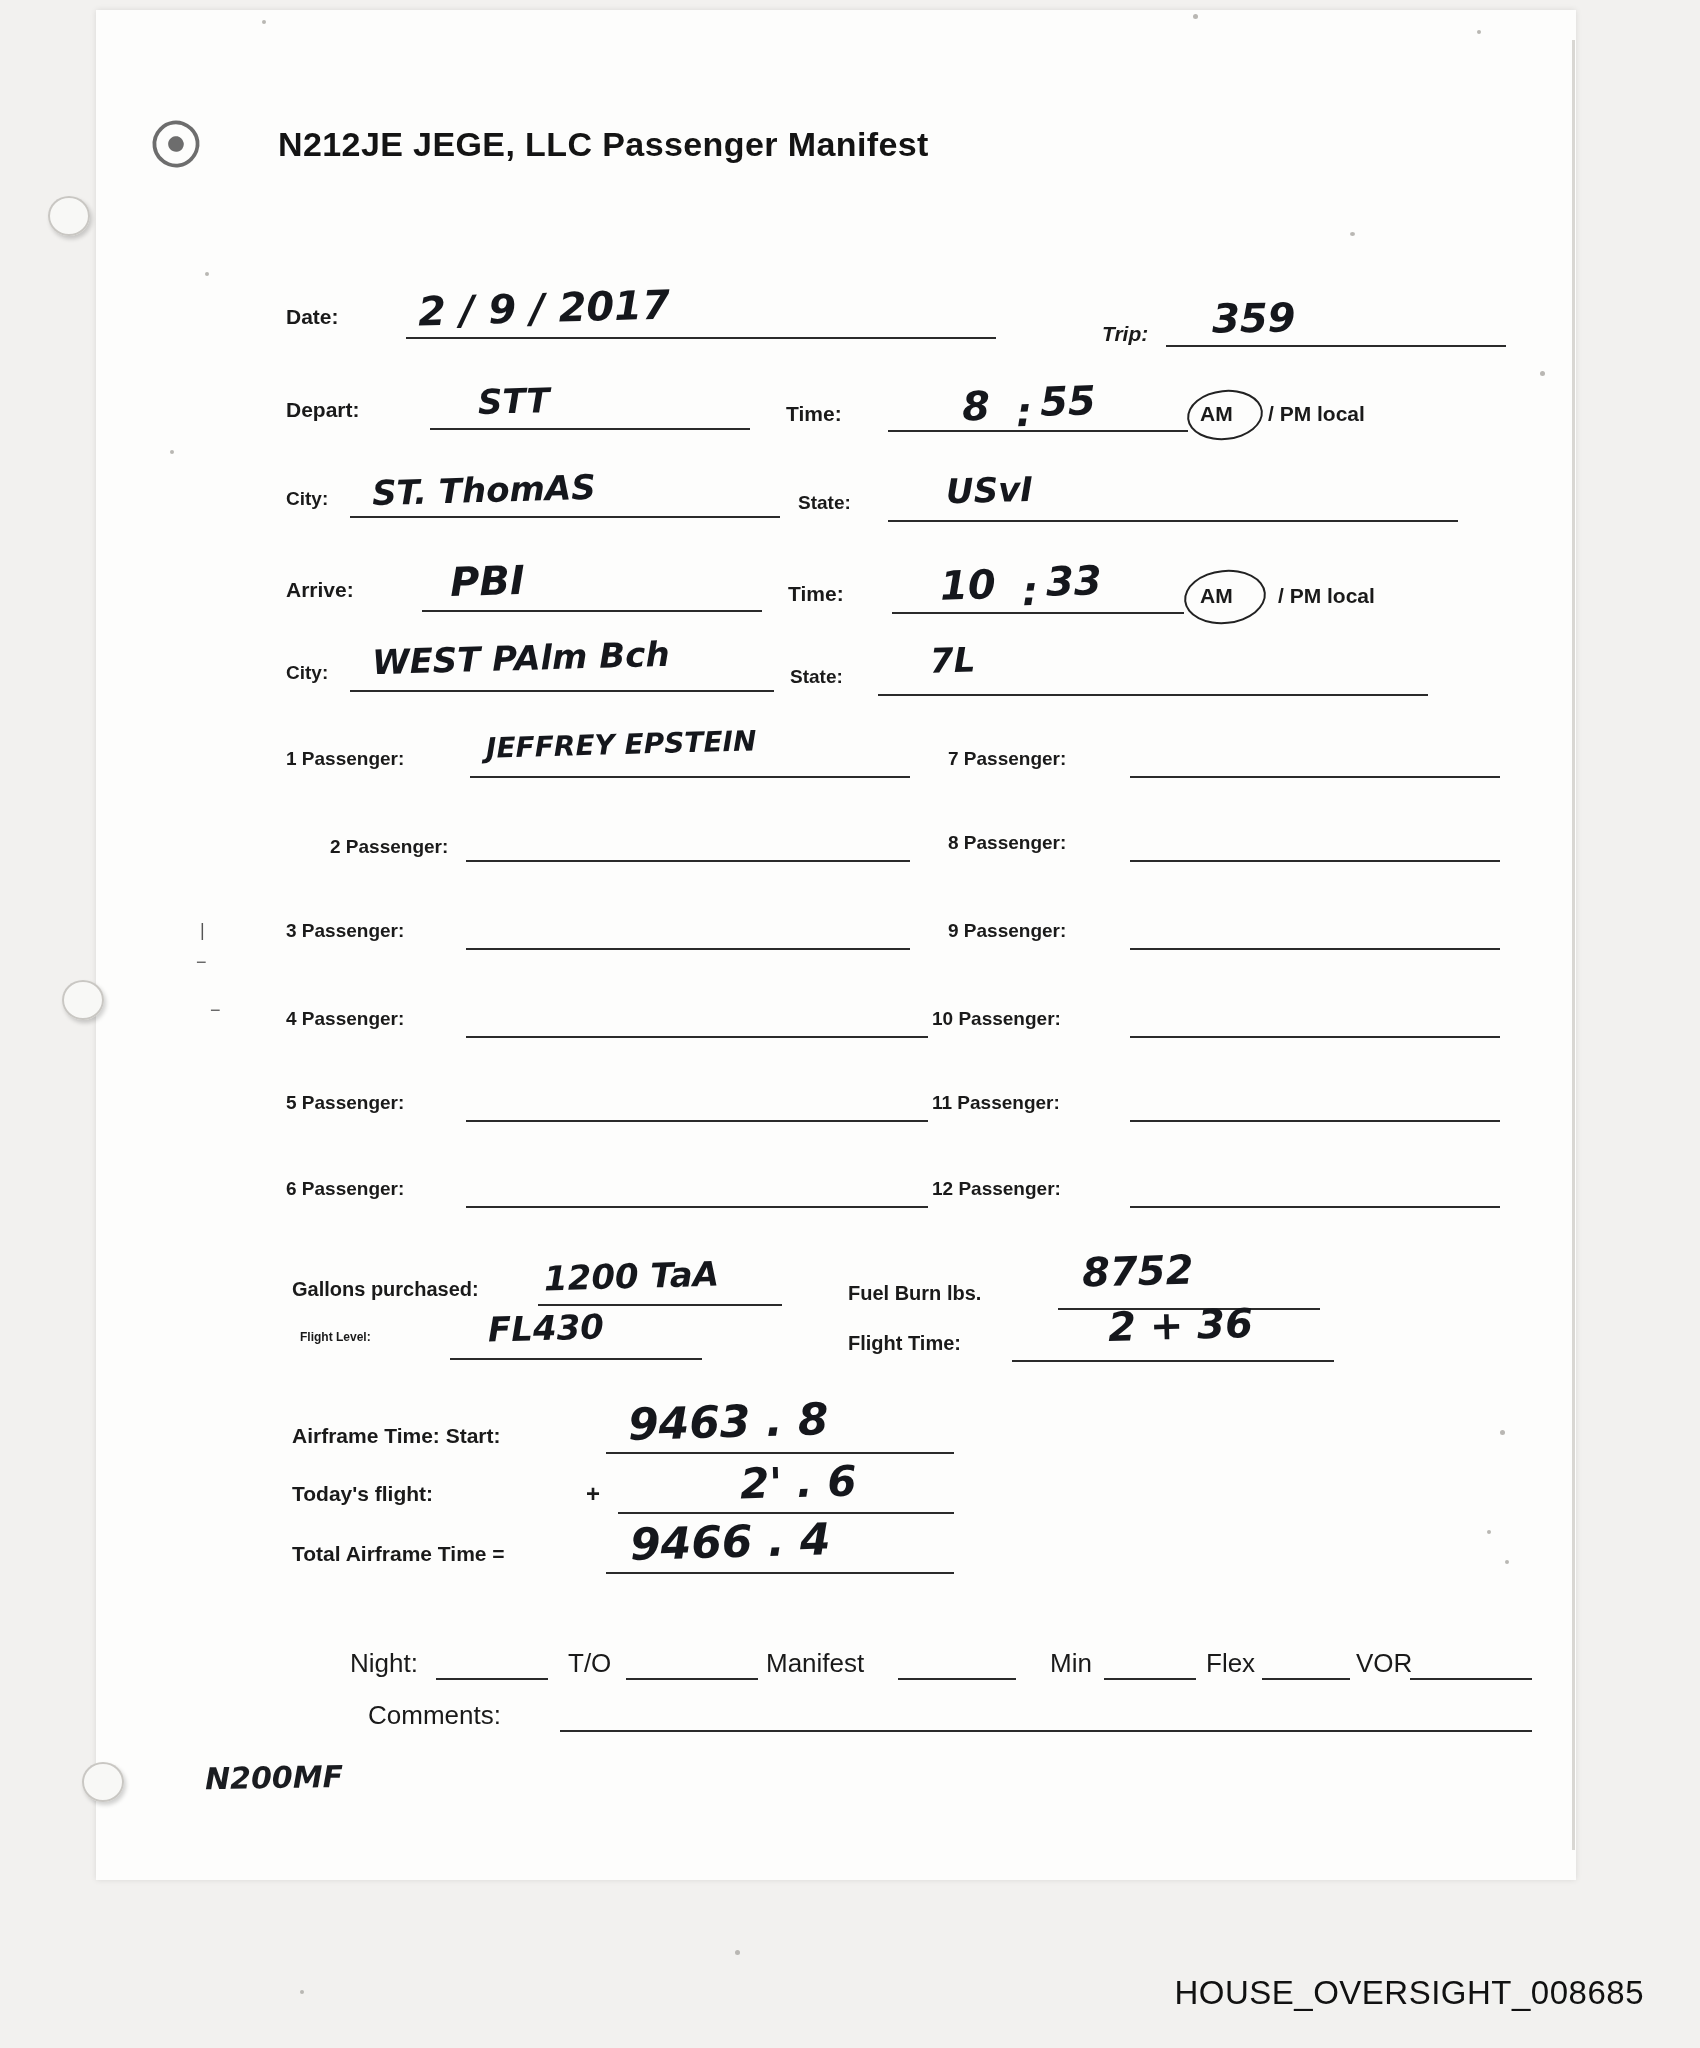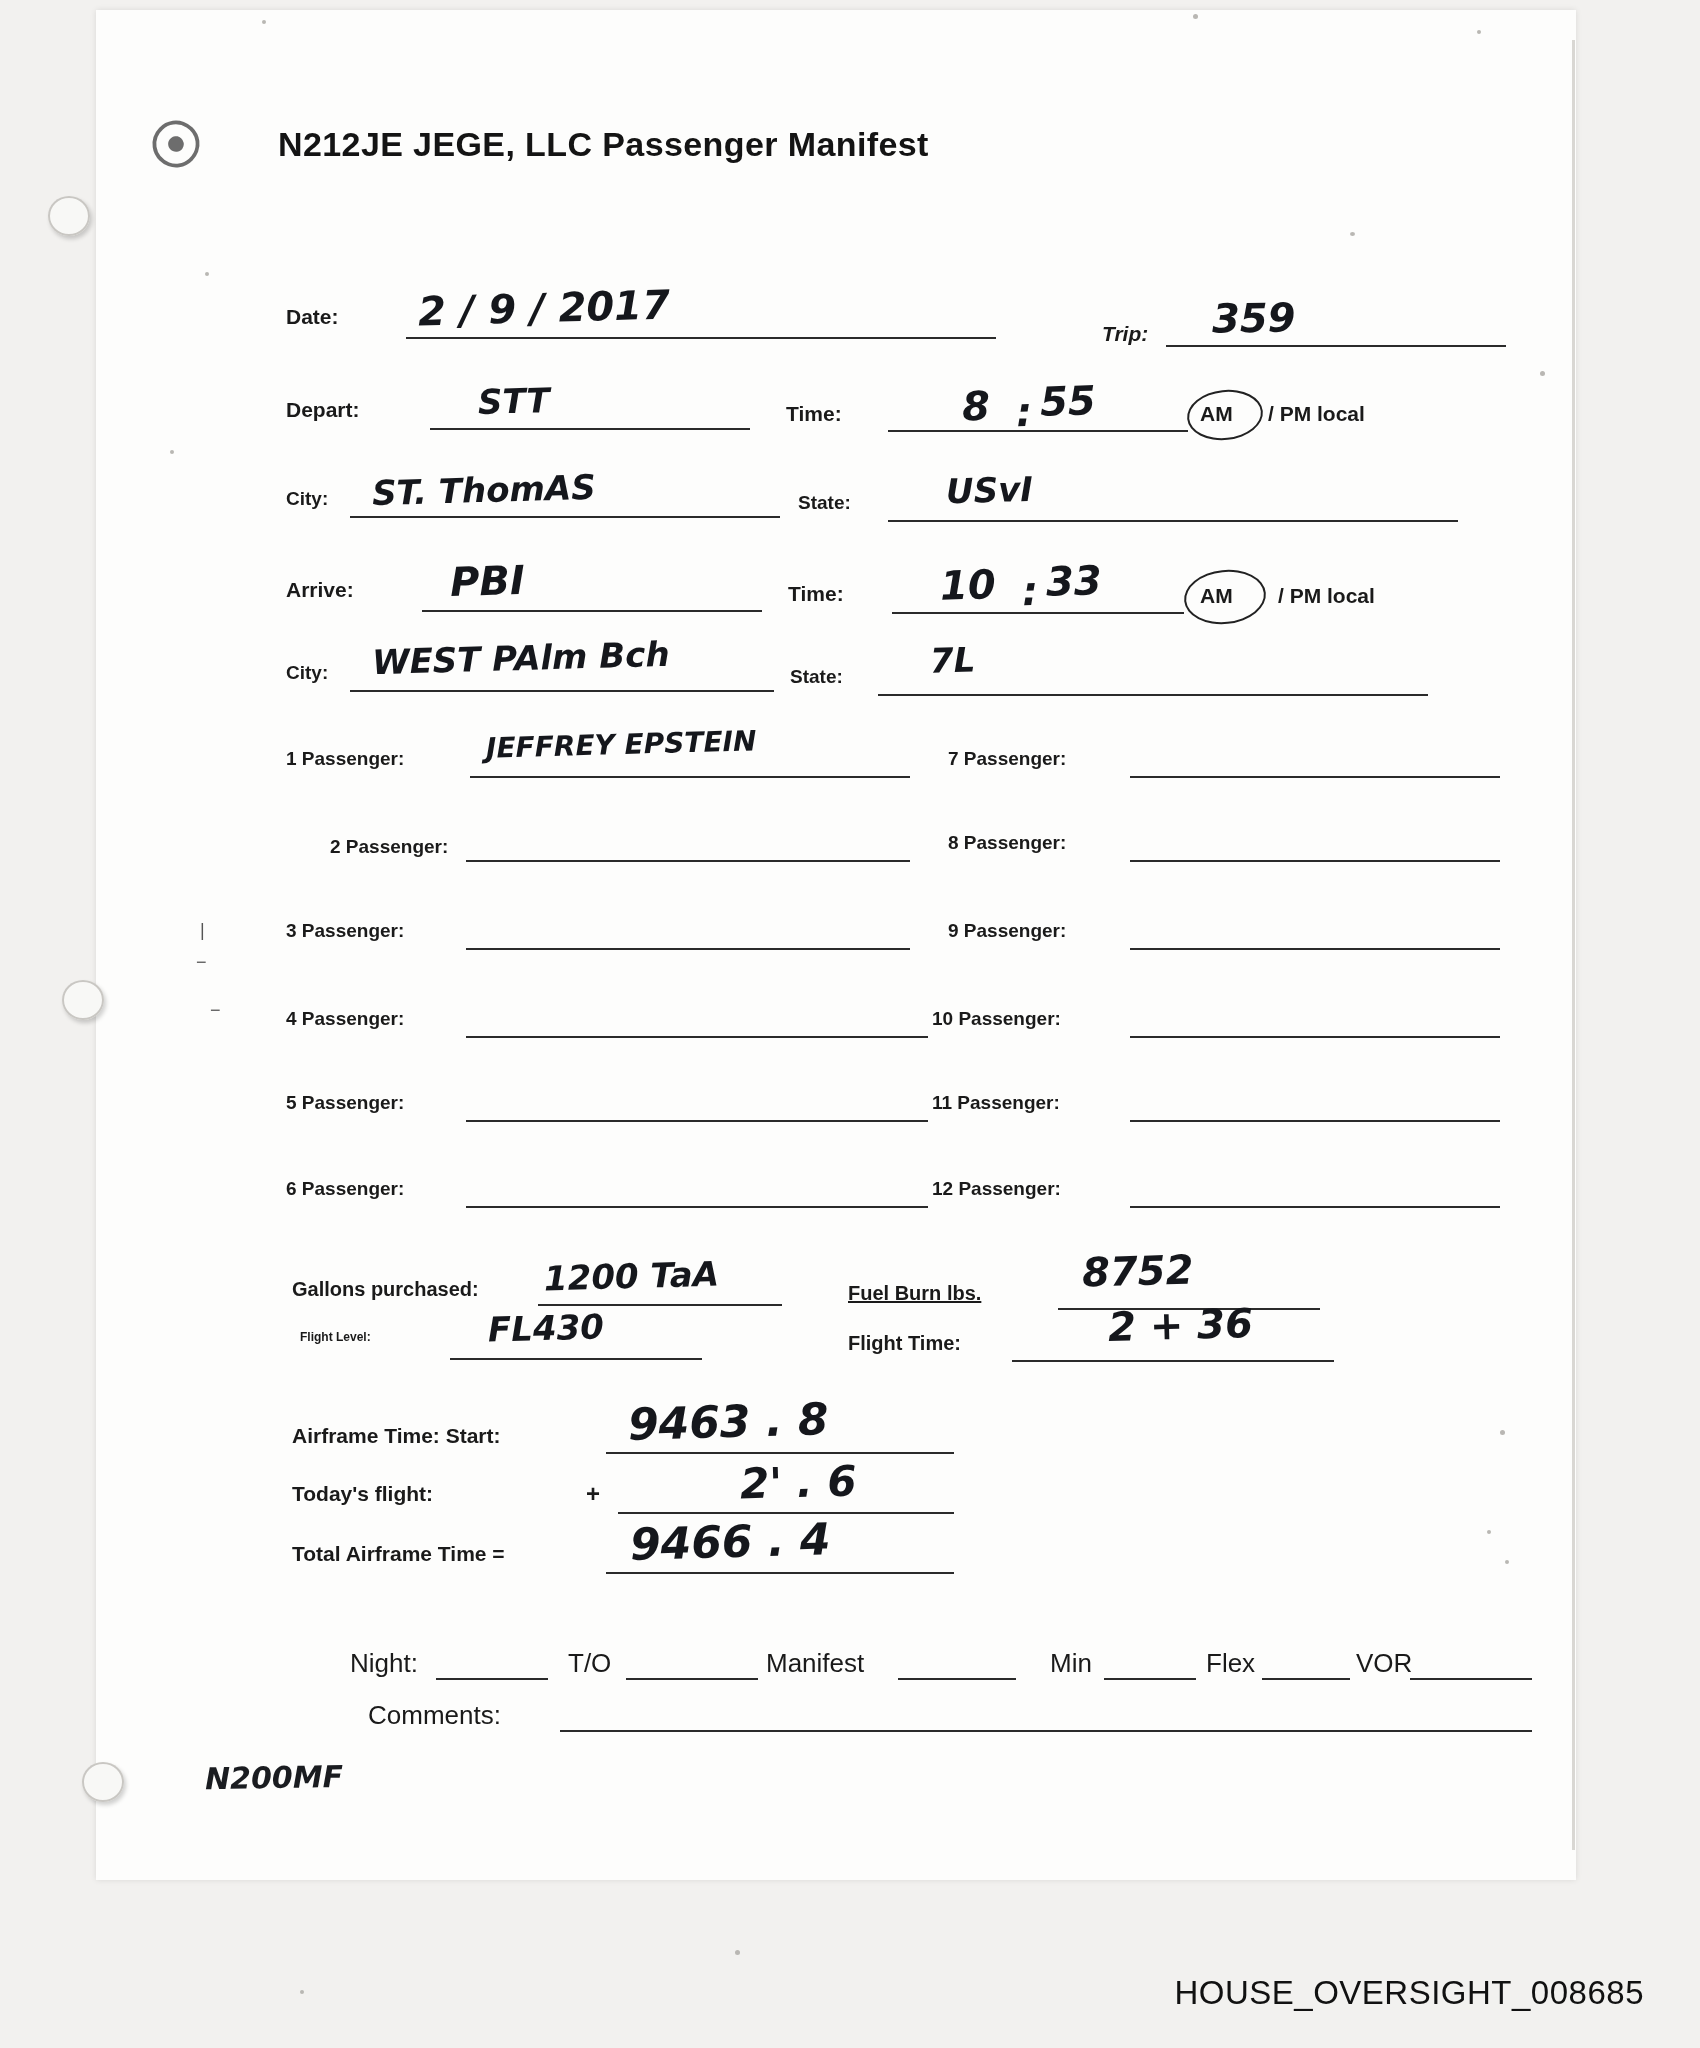--- a/index.html
+++ b/index.html
@@ -277,21 +277,21 @@
     <div class="hand sml" style="left:1146px; top:1072px;"></div>
 
     <div class="lbl sm" style="left:932px; top:1178px;">12 Passenger:</div>
     <div class="rule" style="left:1130px; top:1206px; width:370px;"></div>
     <div class="hand sml" style="left:1146px; top:1158px;"></div>
 
     <div class="lbl sm" style="left:292px; top:1278px; font-size:20px;">Gallons purchased:</div>
     <div class="rule" style="left:538px; top:1304px; width:244px;"></div>
     <div class="hand med" style="left:544px; top:1256px;">1200 TaA</div>
 
-    <div class="lbl sm" style="left:848px; top:1282px; font-size:20px;text-decoration:underline;">Fuel Burn lbs.</div>
+    <div class="lbl sm" style="left:848px; top:1282px; font-size:20px;">Fuel Burn lbs.</div>
     <div class="rule" style="left:1058px; top:1308px; width:262px;"></div>
     <div class="hand big" style="left:1082px; top:1248px;">8752</div>
 
     <div class="lbl sm" style="left:300px; top:1330px; font-size:12px;">Flight Level:</div>
     <div class="rule" style="left:450px; top:1358px; width:252px;"></div>
     <div class="hand med" style="left:488px; top:1308px;">FL430</div>
 
     <div class="lbl sm" style="left:848px; top:1332px; font-size:20px;">Flight Time:</div>
     <div class="rule" style="left:1012px; top:1360px; width:322px;"></div>
     <div class="hand big" style="left:1108px; top:1302px;">2 + 36</div>

